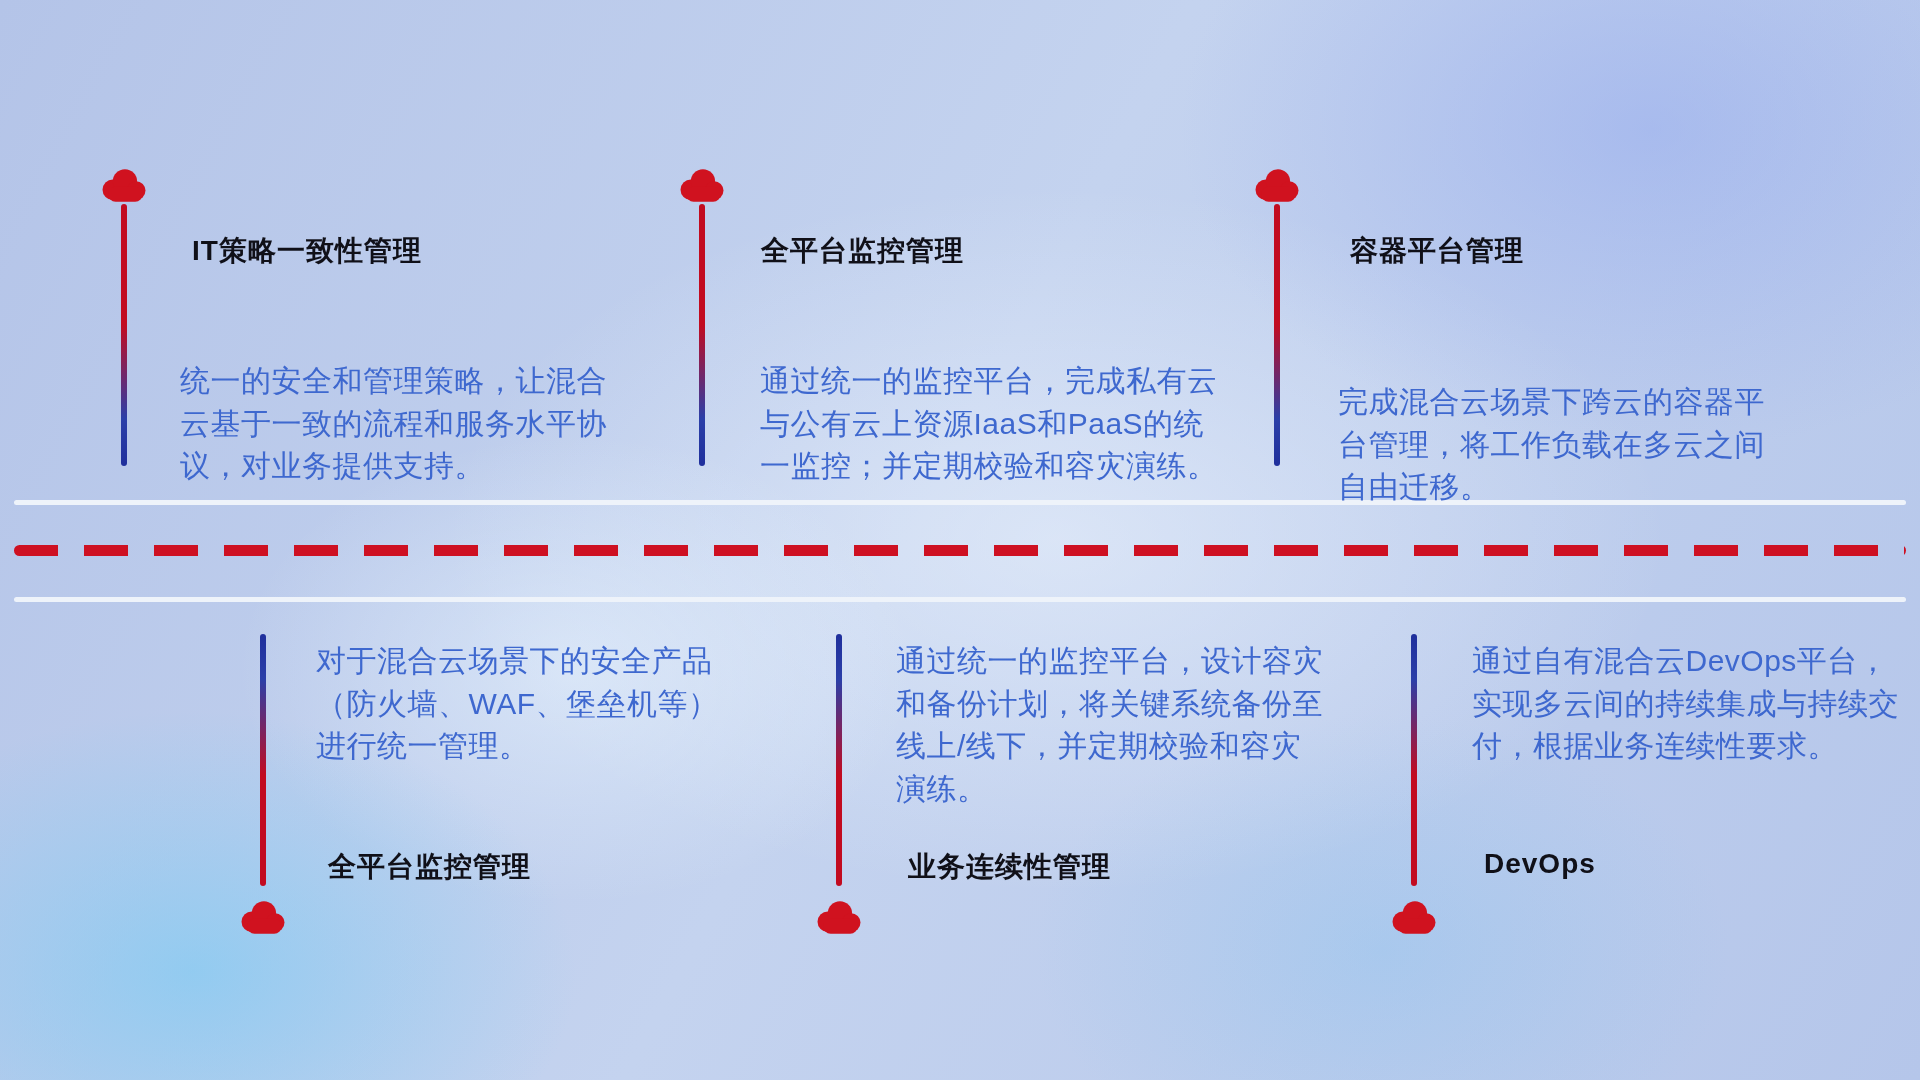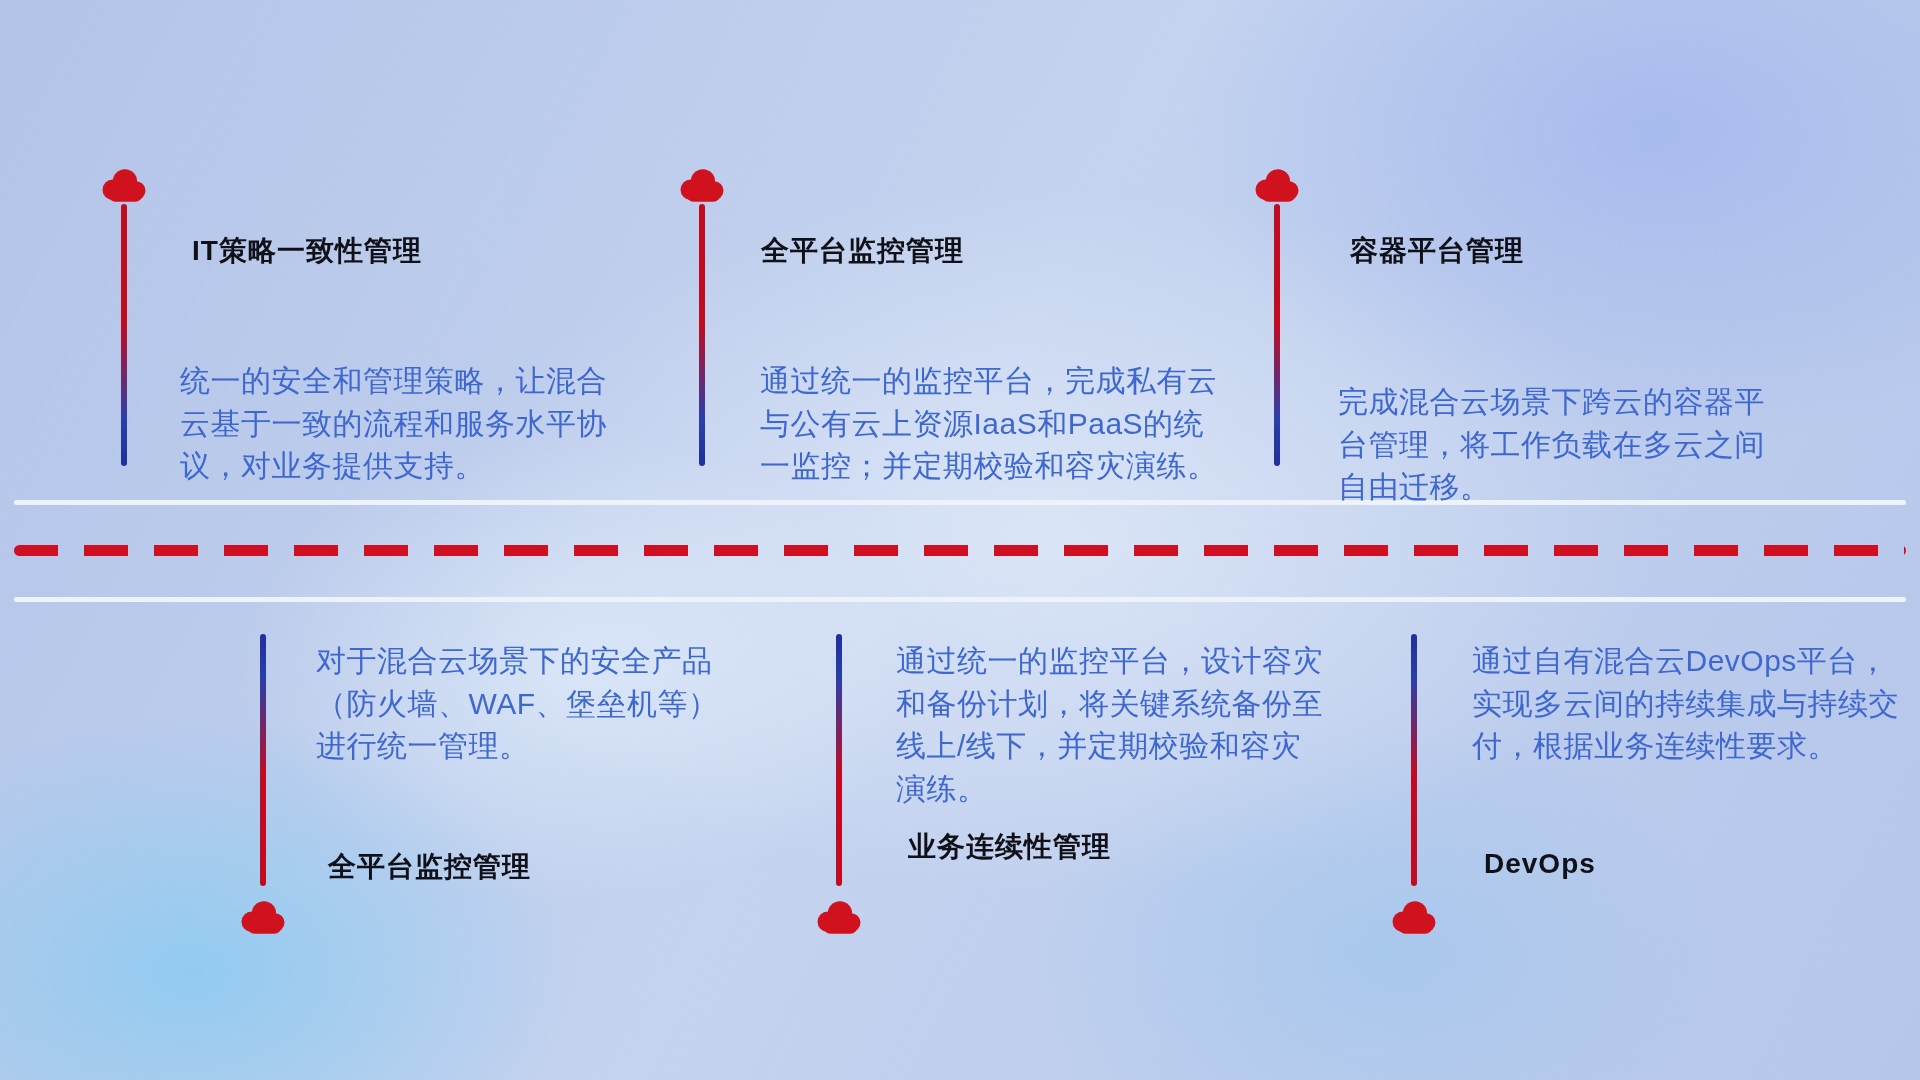--- a/index.html
+++ b/index.html
@@ -59,21 +59,21 @@
   .f3 .ftitle{left:1338px;top:220px;}
   .f3 .fdesc{left:1338px;top:381px;width:440px;}
   
   .f4 .stem{left:260px;top:634px;height:252px;}
   .f4 .cloud{left:235px;top:898px;}
   .f4 .ftitle{left:316px;top:836px;}
   .f4 .fdesc{left:316px;top:640px;width:432px;}
   
   .f5 .stem{left:836px;top:634px;height:252px;}
   .f5 .cloud{left:811px;top:898px;}
-  .f5 .ftitle{left:896px;top:816px;text-align:center;}
+  .f5 .ftitle{left:896px;top:836px;text-align:center;}
   .f5 .fdesc{left:896px;top:640px;width:432px;}
   
   .f6 .stem{left:1411px;top:634px;height:252px;}
   .f6 .cloud{left:1386px;top:898px;}
   .f6 .ftitle{left:1472px;top:836px;}
   .f6 .fdesc{left:1472px;top:640px;width:444px;}
 </style>
 </head>
 <body>
 

